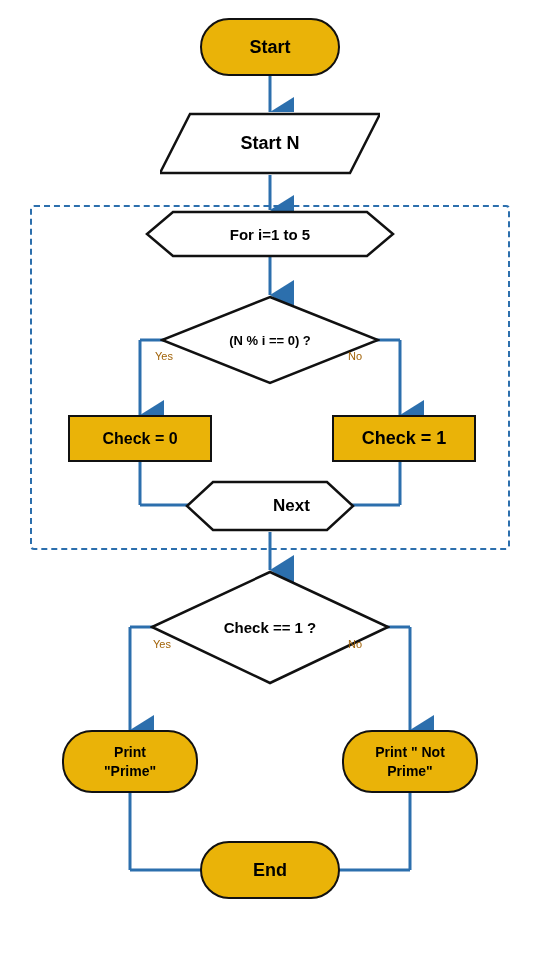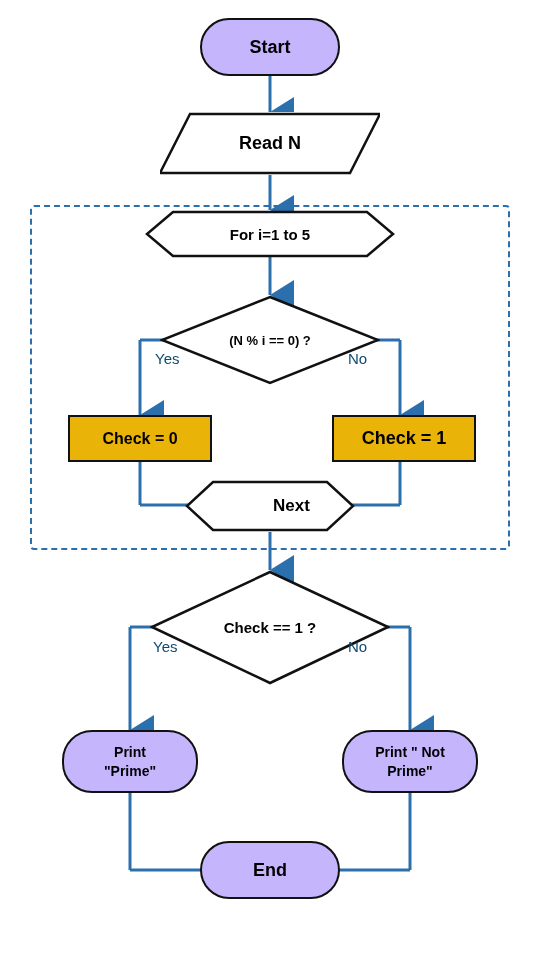--- a/index.html
+++ b/index.html
@@ -16,21 +16,21 @@
       position: relative;
       width: 540px;
       height: 979px;
     }
 
     
     .terminal {
       position: absolute;
       border: 2.5px solid #111;
       border-radius: 30px;
-      background: #c4b5fd;
+      background: #eab308;
       display: flex;
       align-items: center;
       justify-content: center;
       font-weight: bold;
       font-size: 18px;
     }
 
     
     .parallelogram {
       position: absolute;
@@ -74,22 +74,22 @@
     .loop-box {
       position: absolute;
       border: 2.5px dashed #2c6fad;
       border-radius: 4px;
       background: transparent;
     }
 
     
     .branch-label {
       position: absolute;
-      font-size: 15px;
-      color: #0c4a6e;
+      font-size: 11px;
+      color: #a16207;
       font-weight: normal;
     }
   </style>
 </head>
 <body>
 
 <div class="flowchart">
 
   <svg style="position:absolute;top:0;left:0;width:540px;height:979px;" xmlns="http://www.w3.org/2000/svg">
     <defs>
@@ -144,21 +144,21 @@
   <div class="loop-box" style="left:30px; top:205px; width:480px; height:345px;"></div>
 
   <div class="terminal" style="left:200px; top:18px; width:140px; height:58px;">
     <span>Start</span>
   </div>
 
   <div class="parallelogram" style="left:160px; top:112px; width:220px; height:63px;">
     <svg width="220" height="63" style="position:absolute;top:0;left:0;">
       <polygon points="30,2 220,2 190,61 0,61" fill="white" stroke="#111" stroke-width="2.5"></polygon>
     </svg>
-    <span style="position:relative;z-index:1;font-weight:bold;font-size:18px;">Read N</span>
+    <span style="position:relative;z-index:1;font-weight:bold;font-size:18px;">Start N</span>
   </div>
 
   <div class="hexagon-wrap" style="left:145px; top:210px; width:250px; height:48px;">
     <svg width="250" height="48" style="position:absolute;top:0;left:0;">
       <polygon points="28,2 222,2 248,24 222,46 28,46 2,24" fill="white" stroke="#111" stroke-width="2.5"></polygon>
     </svg>
     <span style="position:relative;z-index:1;font-weight:bold;font-size:15px;">For i=1 to 5</span>
   </div>
 
   <div class="diamond-wrap" style="left:160px; top:295px; width:220px; height:90px;">

